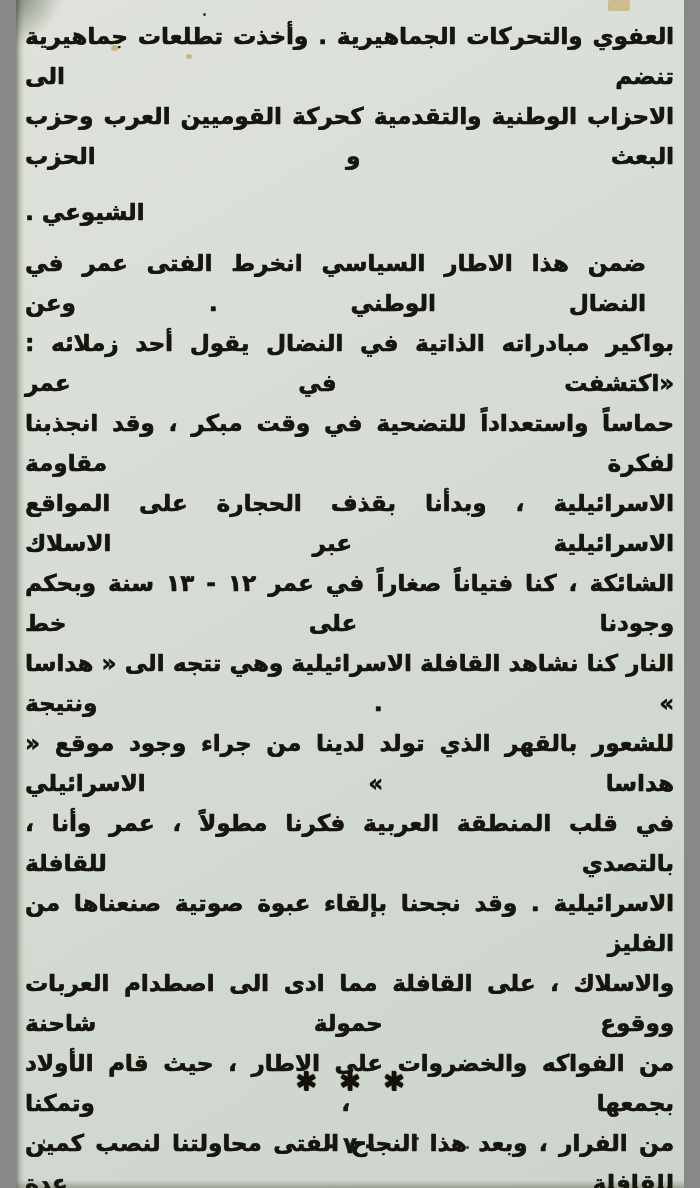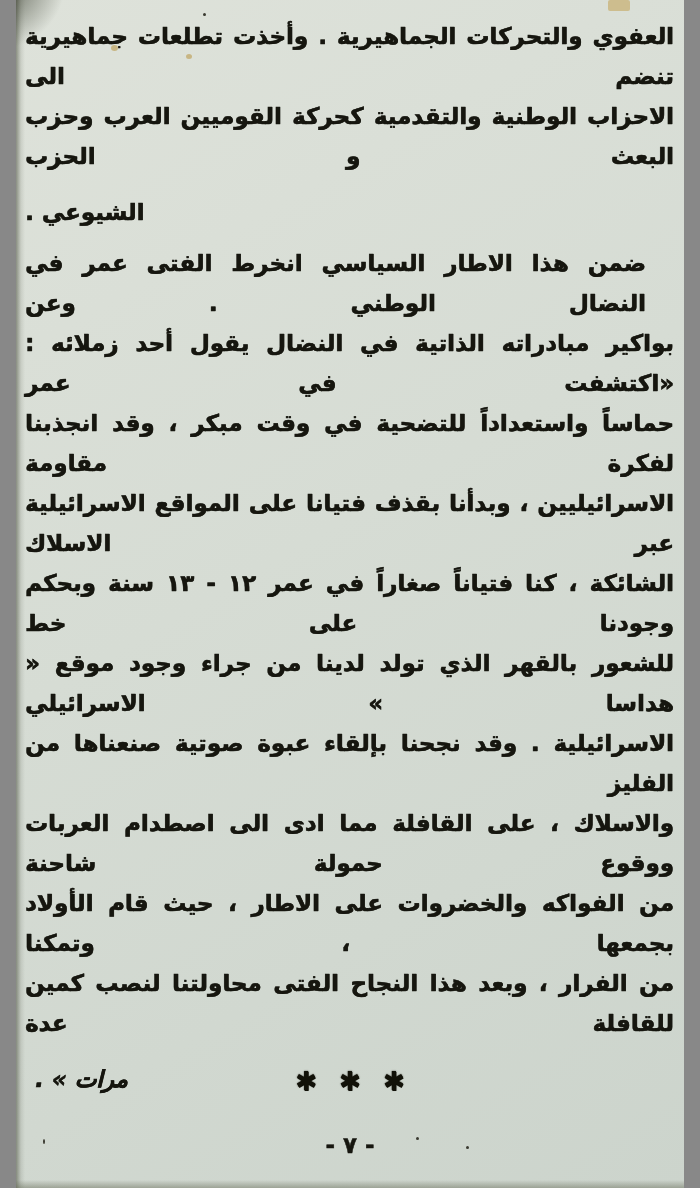--- a/index.html
+++ b/index.html
@@ -89,23 +89,25 @@
     <div class="para">
       <div class="line">العفوي والتحركات الجماهيرية . وأخذت تطلعات جماهيرية تنضم الى</div>
       <div class="line">الاحزاب الوطنية والتقدمية كحركة القوميين العرب وحزب البعث و الحزب</div>
       <div class="line last-left">الشيوعي .</div>
     </div>
 
     <div class="para">
       <div class="line first-indent">ضمن هذا الاطار السياسي انخرط الفتى عمر في النضال الوطني . وعن</div>
       <div class="line">بواكير مبادراته الذاتية في النضال يقول أحد زملائه : «اكتشفت في عمر</div>
       <div class="line">حماساً واستعداداً للتضحية في وقت مبكر ، وقد انجذبنا لفكرة مقاومة</div>
-      <div class="line">الاسرائيليين ، وبدأنا بقذف فتيانا على المواقع الاسرائيلية عبر الاسلاك</div>
+      <div class="line">الاسرائيلية ، وبدأنا بقذف الحجارة على المواقع الاسرائيلية عبر الاسلاك</div>
       <div class="line">الشائكة ، كنا فتياناً صغاراً في عمر ١٢ - ١٣ سنة وبحكم وجودنا على خط</div>
+      <div class="line">النار كنا نشاهد القافلة الاسرائيلية وهي تتجه الى « هداسا » . ونتيجة</div>
       <div class="line">للشعور بالقهر الذي تولد لدينا من جراء وجود موقع « هداسا » الاسرائيلي</div>
+      <div class="line">في قلب المنطقة العربية فكرنا مطولاً ، عمر وأنا ، بالتصدي للقافلة</div>
       <div class="line">الاسرائيلية . وقد نجحنا بإلقاء عبوة صوتية صنعناها من الفليز</div>
       <div class="line">والاسلاك ، على القافلة مما ادى الى اصطدام العربات ووقوع حمولة شاحنة</div>
       <div class="line">من الفواكه والخضروات على الاطار ، حيث قام الأولاد بجمعها ، وتمكنا</div>
       <div class="line">من الفرار ، وبعد هذا النجاح الفتى محاولتنا لنصب كمين للقافلة عدة</div>
       <div class="line last-left pad-l-10">مرات » .</div>
     </div>
 
   </div>
 
   <div class="divider">

